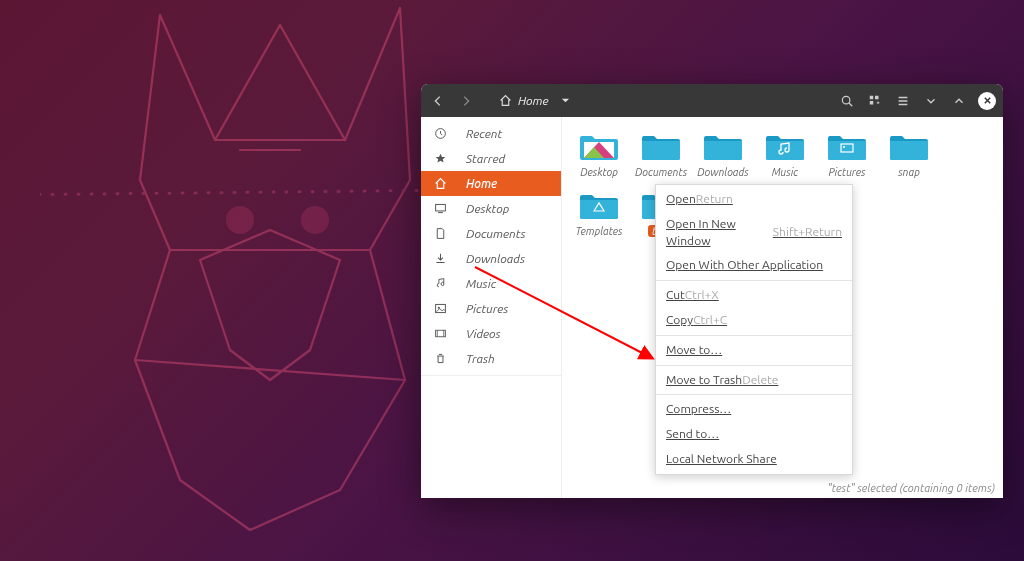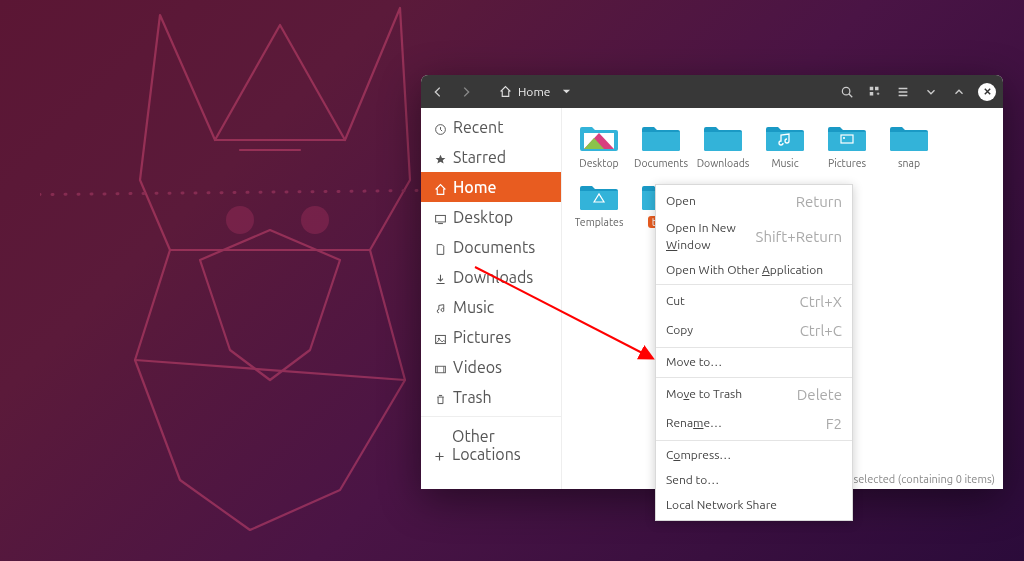--- a/index.html
+++ b/index.html
@@ -14,26 +14,27 @@
   
   .cat {
     position: absolute; left: 40px; top: 0; width: 500px; height: 561px;
     opacity: 0.55; pointer-events: none;
   }
   .cat svg { width: 100%; height: 100%; }
 
   
   .window {
     position: absolute;
-    left: 421px; top: 75px;
+    left: 421px; top: 84px;
     width: 582px; height: 414px;
     background: #fff;
     border-radius: 7px 7px 0 0;
     box-shadow: 0 10px 40px rgba(0,0,0,.45);
     overflow: hidden;
+    font-style: italic;
   }
   .titlebar {
     height: 33px;
     background: #383838;
     color: #ddd;
     display: flex; align-items: center;
     padding: 0 4px;
     gap: 2px;
   }
   .tb-btn {
@@ -63,23 +64,23 @@
   .body {
     display: flex; height: calc(100% - 33px);
   }
   .sidebar {
     width: 141px;
     border-right: 1px solid #eee;
     padding: 4px 0;
     display:flex; flex-direction:column;
   }
   .side-item {
-    display:flex; align-items:flex-end; gap: 6px;
+    display:flex; align-items:center; gap: 19px;
     padding: 6px 12px;
-    font-size: 16px; color: #555;
+    font-size: 12px; color: #555;
     cursor: pointer;
   }
   .side-item.active {
     background: #e85c20;
     color: #fff; font-weight: 500;
   }
   .side-item .ic { width:14px; display:flex; justify-content:center; color: inherit; }
   .side-item.active .ic { color:#fff; }
   .side-divider { height:1px; background:#eee; margin: 4px 0; }
 
@@ -119,26 +120,27 @@
     left: 655px; top: 184px;
     width: 198px;
     background: #fff;
     border: 1px solid #d9d9d9;
     box-shadow: 0 2px 10px rgba(0,0,0,.2);
     font-size: 12px; color:#444;
     padding: 2px 0;
     z-index: 50;
   }
   .cm-item {
-    display:flex; align-items:center; justify-content: space-between;
+    display:flex; align-items:center; justify-content: flex-start;
     padding: 4px 10px;
     cursor:pointer;
     line-height: 1.4;
-  }
-  .cm-item .accel { color:#aaa; font-size:15px; }
+    text-decoration: underline;
+  }
+  .cm-item .accel { color:#aaa; font-size:12px; }
   .cm-sep { height:1px; background:#e4e4e4; margin:2px 0; }
   .u { text-decoration: underline; }
 
   
   .arrow {
     position:absolute; left:0; top:0; width:1024px; height:561px;
     pointer-events:none; z-index: 60;
   }
 </style>
 </head>
@@ -307,28 +309,20 @@
       </div>
       <div class="side-item">
         <span class="ic">
           <svg width="13" height="13" viewBox="0 0 16 16">
               <path d="M4 5 H12 M5 5 V13 H11 V5 M6 3 H10" stroke="currentColor" stroke-width="1.2" fill="none"></path>
             </svg>
         </span>
         <span>Trash</span>
       </div>
       <div class="side-divider"></div>
-      <div class="side-item">
-        <span class="ic">
-          <svg width="13" height="13" viewBox="0 0 16 16">
-              <path d="M8 3 V13 M3 8 H13" stroke="currentColor" stroke-width="1.4"></path>
-            </svg>
-        </span>
-        <span>Other Locations</span>
-      </div>
     </div>
 
     <div class="content">
       <div class="grid" id="grid-row1">
           <div class="tile">
             <div class="folder"><svg viewBox="0 0 44 32">
       <path d="M3 8 Q3 6 5 6 H15 L18 9 H39 Q41 9 41 11 V28 Q41 30 39 30 H5 Q3 30 3 28 Z" fill="#33b3d9"></path>
       <rect x="7" y="12" width="30" height="16" fill="#fff"></rect>
       <path d="M7 28 L22 12 L37 28 Z" fill="#d83f7e"></path>
       <path d="M7 28 L17 17 L27 28 Z" fill="#8bc34a"></path>
@@ -434,24 +428,20 @@
       <span class="accel">Ctrl+C</span>
     </div>
     <div class="cm-sep"></div>
     <div class="cm-item">
       <span>Move to…</span>
     </div>
     <div class="cm-sep"></div>
     <div class="cm-item">
       <span>Mo<span class="u">v</span>e to Trash</span>
       <span class="accel">Delete</span>
-    </div>
-    <div class="cm-item">
-      <span>Rena<span class="u">m</span>e…</span>
-      <span class="accel">F2</span>
     </div>
     <div class="cm-sep"></div>
     <div class="cm-item">
       <span>C<span class="u">o</span>mpress…</span>
     </div>
     <div class="cm-item">
       <span>Send to…</span>
     </div>
     <div class="cm-item">
       <span>Local Network Share</span>

